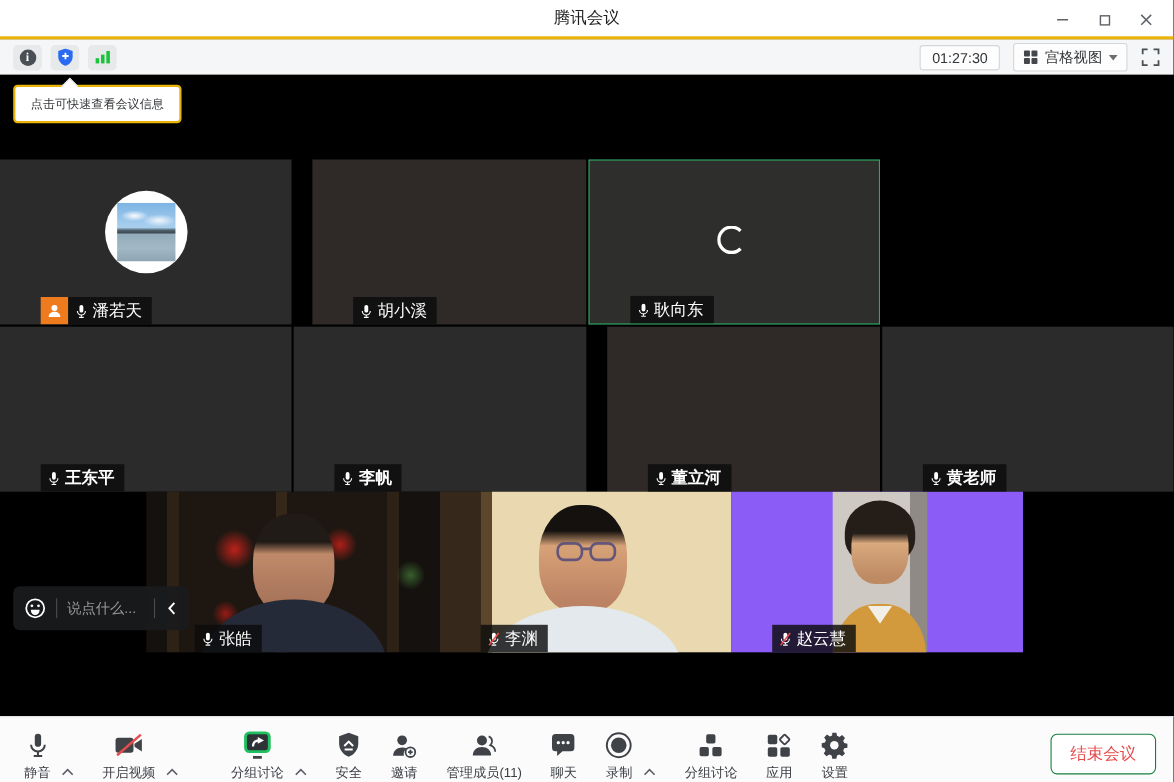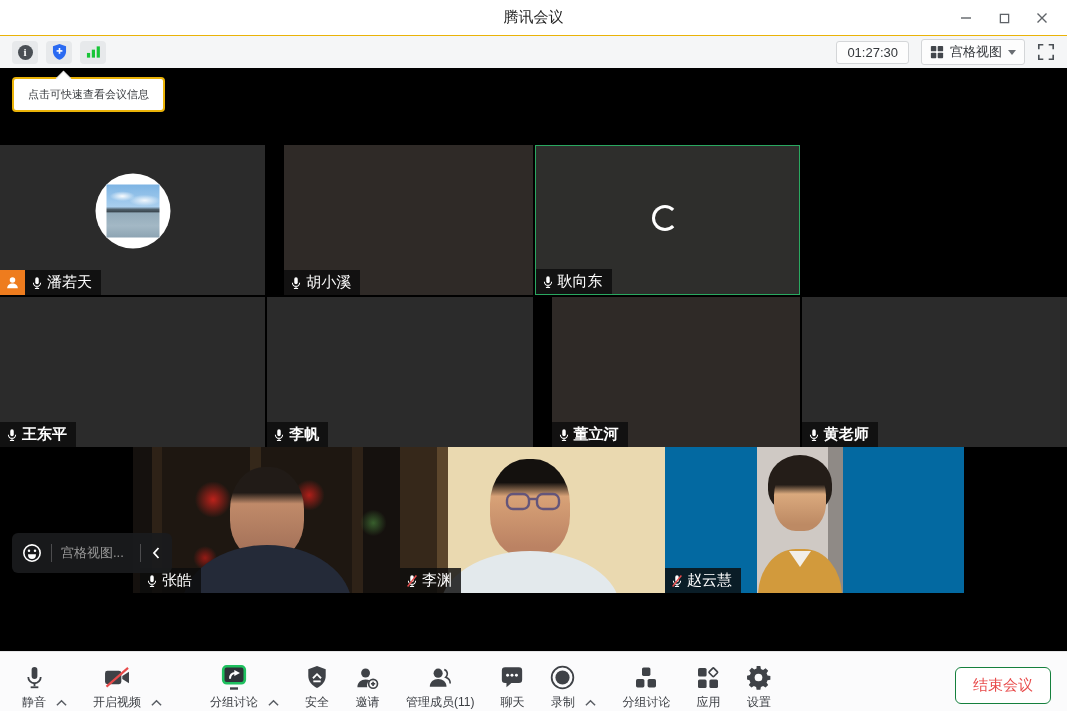--- a/index.html
+++ b/index.html
@@ -2,21 +2,21 @@
 <html><head>
 <meta charset="utf-8">
 <style>
   * { margin:0; padding:0; box-sizing:border-box; }
   html,body { width:1067px; height:711px; }
   body { font-family:"Liberation Sans","DejaVu Sans",sans-serif; background:#000; }
   .app { position:relative; width:1067px; height:711px; overflow:hidden; background:#000; }
 
   
   .titlebar { position:absolute; top:0; left:0; width:100%; height:36px; background:#fff;
-    display:flex; align-items:center; justify-content:center; border-bottom:1px solid #eab308;}
+    display:flex; align-items:center; justify-content:center; border-bottom:3px solid #eab308;}
   .title { font-size:15px; color:#1f1f1f; }
   .win-controls { position:absolute; right:10px; top:0; height:36px; display:flex; align-items:center; gap:8px; }
   .win-btn { width:30px; height:30px; display:flex; align-items:center; justify-content:center; color:#5f6368; cursor:default; }
 
   
   .subbar { position:absolute; top:36px; left:0; width:100%; height:32px; background:#f5f6f7;
     display:flex; align-items:center; padding:0 12px; }
   .status-btn { width:26px; height:23px; background:#e7e9eb; border-radius:4px; display:flex;
     align-items:center; justify-content:center; margin-right:8px; }
   .info-circle { width:15px; height:15px; border-radius:50%; background:#4a4f55; color:#fff;
@@ -41,21 +41,21 @@
 
   
   .grid-row { position:absolute; left:0; width:1067px; height:150px; display:grid;
     grid-template-columns:repeat(4,1fr); gap:2px; background:#000; }
   .row1 { top:77px; } .row2 { top:229px;font-weight:bold; }
   .tile { position:relative; background:#2b2b2b; overflow:hidden; }
   .tile.warm { background:#332d28; }
   .tile.warm2 { background:#2f2a27;margin-left:17px; }
   .tile.active { border:1px solid #2aa860; background:#2e2e2c; }
 
-  .name-tag { position:absolute; left:0; bottom:0; display:flex; align-items:stretch; z-index:5; }
+  .name-tag { position:absolute; left:0; bottom:0; display:flex; align-items:stretch; z-index:5;padding-left:37px; }
   .host-badge { width:25px; background:#ee7c1e; display:flex; align-items:center; justify-content:center; }
   .tag-body { background:rgba(12,12,12,.82); display:flex; align-items:center; gap:3px; padding:3px 9px 3px 5px; }
   .tag-name { color:#fff; font-size:15px; }
 
   
   .avatar-circle { position:absolute; left:50%; top:44%; transform:translate(-50%,-50%);
     width:75px; height:75px; border-radius:50%; background:#fff; display:flex; align-items:center; justify-content:center; }
   .avatar-img { width:53px; height:53px; background:
       radial-gradient(ellipse 18px 7px at 30% 22%, rgba(255,255,255,.95), rgba(255,255,255,0) 70%),
       radial-gradient(ellipse 22px 8px at 72% 30%, rgba(255,255,255,.85), rgba(255,255,255,0) 70%),
@@ -69,21 +69,21 @@
   
   .video-tile { position:absolute; top:379px; height:146px; overflow:hidden; }
   .v1 { left:133px; width:267px; background:
       radial-gradient(circle 26px at 30% 36%, rgba(205,35,28,.9), rgba(205,35,28,0) 70%),
       radial-gradient(circle 17px at 27% 76%, rgba(190,28,22,.75), rgba(190,28,22,0) 70%),
       radial-gradient(circle 22px at 66% 33%, rgba(200,32,26,.85), rgba(200,32,26,0) 70%),
       radial-gradient(circle 19px at 90% 52%, rgba(62,108,50,.85), rgba(62,108,50,0) 70%),
       linear-gradient(90deg,#15110e 0 7%,#2e2217 7% 11%,#1e1711 11% 44%,#35281a 44% 48%,#1e1711 48% 82%,#2e2217 82% 86%,#15110e 86% 100%); }
   .v2 { left:400px; width:265px; background:
       linear-gradient(90deg,#36281a 0 14%,#5c462c 14% 18%,#ead9b0 18% 100%); }
-  .v3 { left:665px; width:299px; background:#0369a1; }
+  .v3 { left:665px; width:265px; background:#8b5cf6; }
   .v3-portrait { position:absolute; left:92px; top:0; width:86px; height:146px; background:
       linear-gradient(90deg, #cfc9c4 0 82%, #8f8a86 82% 100%); }
   .head { position:absolute; border-radius:46% 46% 42% 42%; }
   .h1 { left:50%; top:14%; transform:translateX(-50%); width:74px; height:92px;
     background:linear-gradient(180deg,#211b17 0 28%,#c08a69 40%,#a6735a 88%); }
   .b1 { position:absolute; left:50%; bottom:-14px; transform:translateX(-50%); width:170px; height:62px;
     border-radius:50% 50% 0 0 / 100% 100% 0 0; background:#242a38; }
   .h2 { left:49%; top:8%; transform:translateX(-50%); width:80px; height:98px;
     background:linear-gradient(180deg,#14110e 0 24%,#d8a277 38%,#bb8263 90%); }
   .b2 { position:absolute; left:49%; bottom:-16px; transform:translateX(-50%); width:180px; height:58px;
@@ -354,21 +354,21 @@
     </div>
 
     <div class="chat-pill">
       <svg width="20" height="20" viewBox="0 0 24 24">
         <circle cx="12" cy="12" r="9.8" fill="none" stroke="#fff" stroke-width="1.9"></circle>
         <circle cx="8.4" cy="9.3" r="1.5" fill="#fff"></circle>
         <circle cx="15.6" cy="9.3" r="1.5" fill="#fff"></circle>
         <path d="M7.3 13.6h9.4v.9a4.7 4.7 0 0 1-9.4 0z" fill="#fff"></path>
       </svg>
       <div class="chat-div"></div>
-      <span class="chat-placeholder">宫格视图...</span>
+      <span class="chat-placeholder">说点什么...</span>
       <div class="chat-div"></div>
       <svg width="12" height="14" viewBox="0 0 10 14">
         <path d="M7.5 2 3 7l4.5 5" fill="none" stroke="#fff" stroke-width="1.8"></path>
       </svg>
     </div>
   </div>
 
   <div class="toolbar">
 
     <div class="tb-item">

